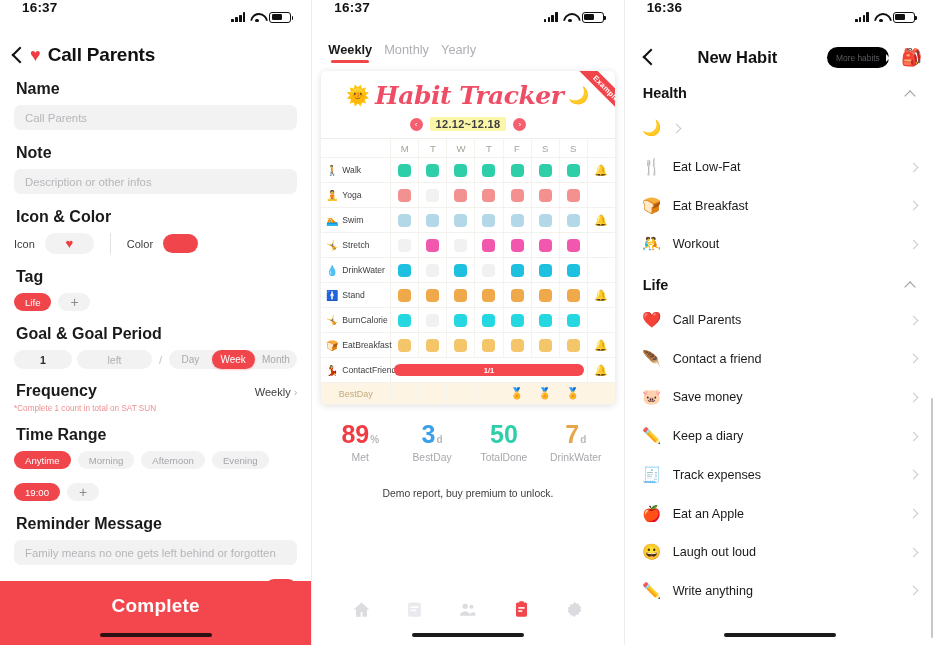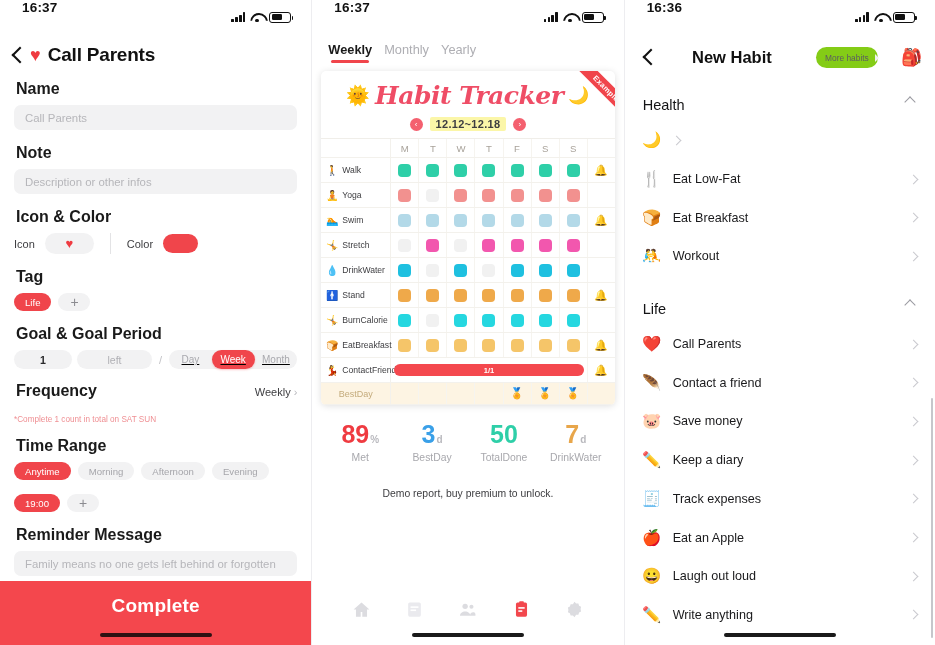--- a/index.html
+++ b/index.html
@@ -82,21 +82,21 @@
   .goal-pill {
     height: 19px; border-radius: 10px; background: #f2f2f3;
     display:flex; align-items:center; justify-content:center;
     font-size: 10.6px; color: #b0b0b5;
   }
   .goal-num { width: 58px; color: #2a2a2c; font-weight: bold; }
   .goal-count { width: 75px; }
   .goal-slash { font-size: 11px; color: #c3c3c7; margin: 0 2px; }
   .period-group {
     flex: 1; height: 19px; border-radius: 10px; background: #f2f2f3;
-    display: flex; align-items: flex-start; position: relative; text-decoration: underline;
+    display: flex; align-items: flex-start; position: relative;
   }
   .period-opt {
     flex: 1; text-align: center; font-size: 10px; color: #a9a9ae; line-height: 19px;
   }
   .period-opt.sel {
     background: #f0454b; color: #fff; border-radius: 10px; height: 19px;
     box-shadow: 0 1px 2px rgba(240,69,75,.3);
   }
 
   .freq-row { display:flex; align-items:baseline; justify-content:space-between; margin-bottom: 4px; }
@@ -218,37 +218,37 @@
 
   .tabbar {
     position: absolute; left: 0; right: 0; bottom: 0; height: 58px;
     display: flex; align-items: flex-start; justify-content: space-around;
     padding: 11px 22px 0;
   }
   .tb-ic { width: 22px; height: 22px; display:flex; align-items:center; justify-content:center; }
   .tb-ic svg { width: 19px; height: 19px; }
 
   
-  .s3-header { display:flex; align-items:center; padding: 9px 12px 0 18px; height: 38px; gap: 11px; }
+  .s3-header { display:flex; align-items:center; padding: 9px 12px 0 18px; height: 38px; }
   .s3-title { flex: 1; text-align: center; font-size: 16.5px; font-weight: bold; color:#111; margin-left: -6px; }
   .morehabits {
-    height: 21px; background: #84cc16; border-radius: 11px; padding: 8px 9px;
+    height: 21px; background: #000000; border-radius: 11px; padding: 8px 9px;
     display: flex; align-items: center; font-size: 8.4px; color: #5c5c61;
     position: relative; margin-right: 13px;
   }
   .morehabits::after {
     content:""; position:absolute; right:-5px; top:50%; margin-top:-4px;
     border: 4px solid transparent; border-left-color:#f0f0f1;
   }
   .hdr-ic { font-size: 17px; }
   .sec-head {
     display:flex; align-items:center; justify-content: space-between;
     padding: 13px 18px 8px 18px;
   }
-  .sec-title { font-size: 14.5px; font-weight: normal; color: #141416; margin-top: 12px; }
+  .sec-title { font-size: 14.5px; font-weight: bold; color: #141416; }
   .caret-up { width: 11px; height: 7px; position: relative; }
   .caret-up::before {
     content:""; position:absolute; left:0; top:2px; width:7px; height:7px;
     border-left:1.5px solid #9a9aa0; border-top:1.5px solid #9a9aa0;
     transform: rotate(45deg);
   }
   .hrow {
     display:flex; align-items:center; height: 38.7px; padding: 0 18px 0 18px; gap: 11px;
   }
   .hrow-ic { font-size: 15.5px; width: 19px; text-align:center; flex: 0 0 19px; }
@@ -321,21 +321,21 @@
         <span class="goal-pill goal-count">left</span>
         <span class="goal-slash">/</span>
         <span class="period-group">
           <span class="period-opt">Day</span>
           <span class="period-opt sel">Week</span>
           <span class="period-opt">Month</span>
         </span>
       </div>
 
       <div class="freq-row">
-        <span class="field-label" style="margin-bottom:11px">Frequency</span>
+        <span class="field-label" style="margin-bottom:0">Frequency</span>
         <span class="freq-val"><span>Weekly</span><span class="c">›</span></span>
       </div>
       <div class="freq-note">*Complete 1 count in total on SAT SUN</div>
 
       <div class="field-label">Time Range</div>
       <div class="chips">
         <span class="chip accent">Anytime</span>
         <span class="chip">Morning</span>
         <span class="chip">Afternoon</span>
         <span class="chip">Evening</span>

